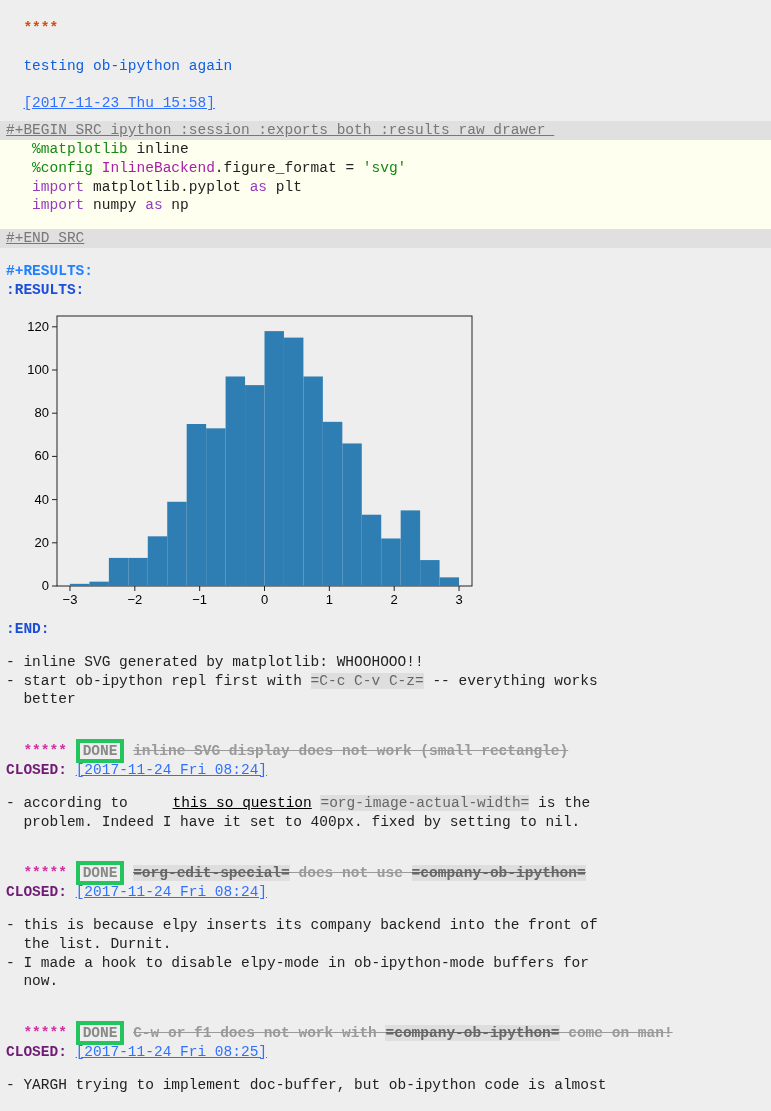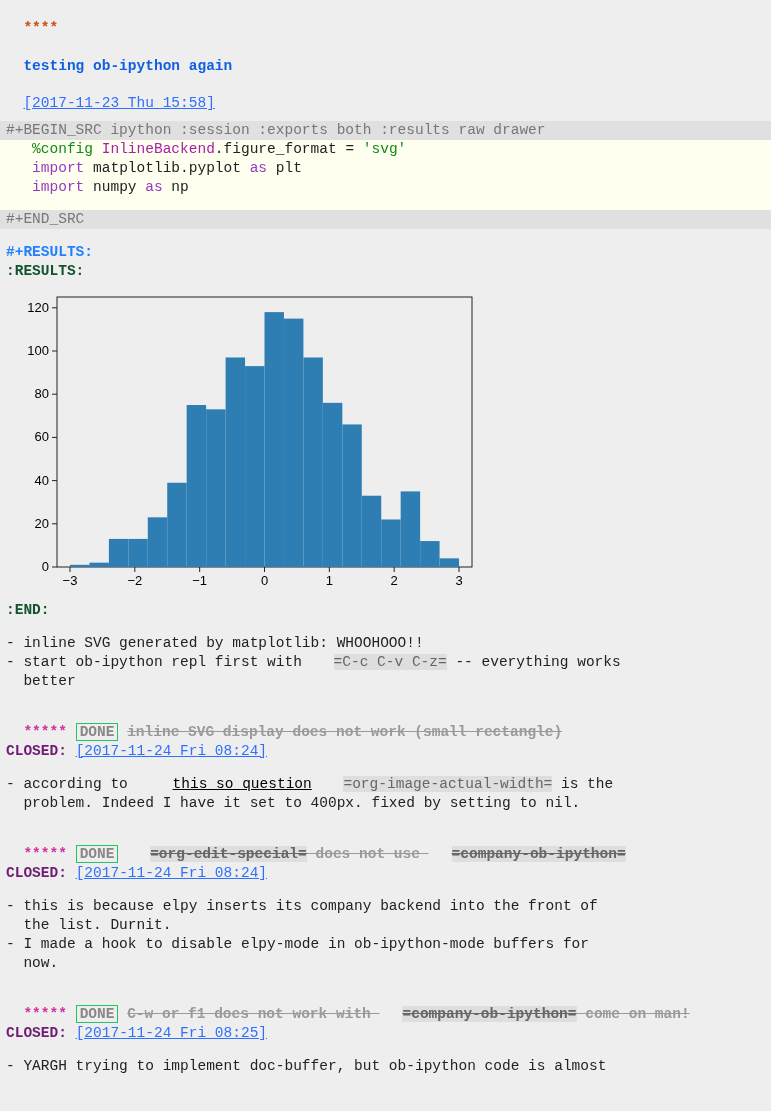--- a/index.html
+++ b/index.html
@@ -7,34 +7,34 @@
     font-family: Menlo, Monaco, Consolas, "Liberation Mono", "Courier New", monospace;
     font-size: 14.5px;
     line-height: 1.3;
     background:#eeeeee;
     color:#222;
     width:771px;
     padding-bottom:4px;
   }
   .line { white-space: pre-wrap; padding-left:6px; }
   .srcblock { background:#fffff0; }
-  .hdrline { background:#e0e0e0; }
+  .hdrline { background:#e0e0e0; text-decoration:underline; }
   .hdrline-grey { color:#777; }
   .stars-orange { color:#d05010; font-weight:bold; }
-  .title-blue { color:#1060e0; font-weight:bold; }
+  .title-blue { color:#1060e0; font-weight:normal; }
   .ts { color:#3070ff; text-decoration:underline;margin-top:33px; }
   .magic-green { color:#138a13; }
   .magic-purple { color:#a820a8;margin-top:40px; }
   .kw { color:#963ac0;margin-top:24px; }
   .str { color:#148a14; }
   .ipyblue { color:#2080ff; font-weight:bold; }
-  .results-green { color:#14532d; font-weight:bold; }
-  .code-inline { background:#dedede; color:#666;margin-left:23px; }
+  .results-green { color:#1d4ed8; font-weight:bold; }
+  .code-inline { background:#dedede; color:#666; }
   .mag-stars { color:#d030a0; font-weight:bold; }
-  .done-box { border:1px solid #22c55e; color:#888; padding:0 3px; font-weight:bold; }
+  .done-box { border:4px solid #22c55e; color:#888; padding:0 3px; font-weight:bold; }
   .strike { text-decoration:line-through; color:#9a9a9a; font-weight:bold;text-align:right;}
   .strike .code-inline{ text-decoration:line-through; }
   .closed-green { color:#701a75; font-weight:bold; }
   .link-blue { color:#000000; text-decoration:underline;margin-left:36px; }
   svg { display:block; margin:6px 0 4px 12px; }
 </style>
 </head>
 <body>
 
 <div class="line">
@@ -42,20 +42,21 @@
   <span> </span>
   <span class="title-blue">testing ob-ipython again</span>
   <span> </span>
   <span class="ts">[2017-11-23 Thu 15:58]</span>
 </div>
 <div class="line" style="height:8px"></div>
 
 <div class="line hdrline hdrline-grey">#+BEGIN_SRC ipython :session :exports both :results raw drawer </div>
 
 <div class="srcblock">
+<div class="line">   <span class="magic-green">%matplotlib</span><span> inline</span></div>
 <div class="line">   <span class="magic-green">%config</span><span class="magic-purple"> InlineBackend</span><span>.figure_format = </span><span class="str">'svg'</span></div>
 <div class="line">   <span class="kw">import</span><span> matplotlib.pyplot </span><span class="kw">as</span><span> plt</span></div>
 <div class="line">   <span class="kw">import</span><span> numpy </span><span class="kw">as</span><span> np</span></div>
 <div class="line" style="height:14px"></div>
 </div>
 
 <div class="line hdrline hdrline-grey">#+END_SRC</div>
 
 <div class="line" style="height:14px"></div>
 

